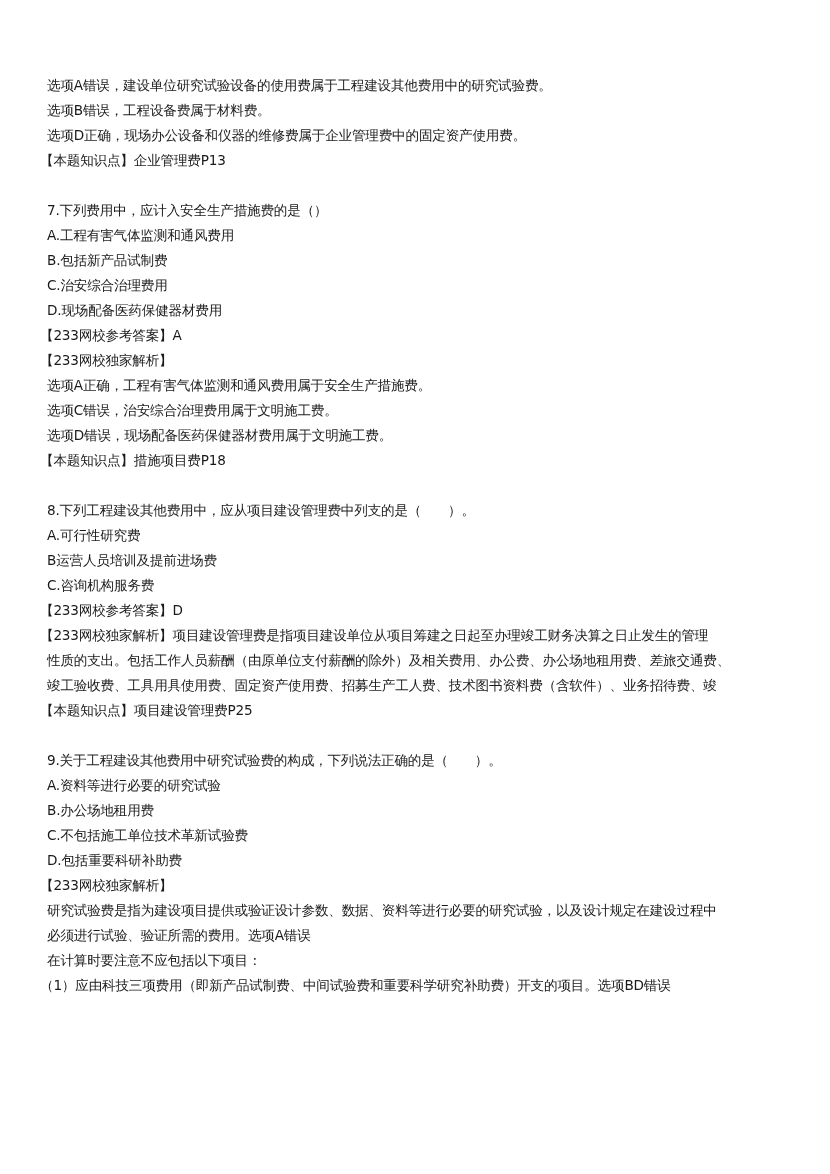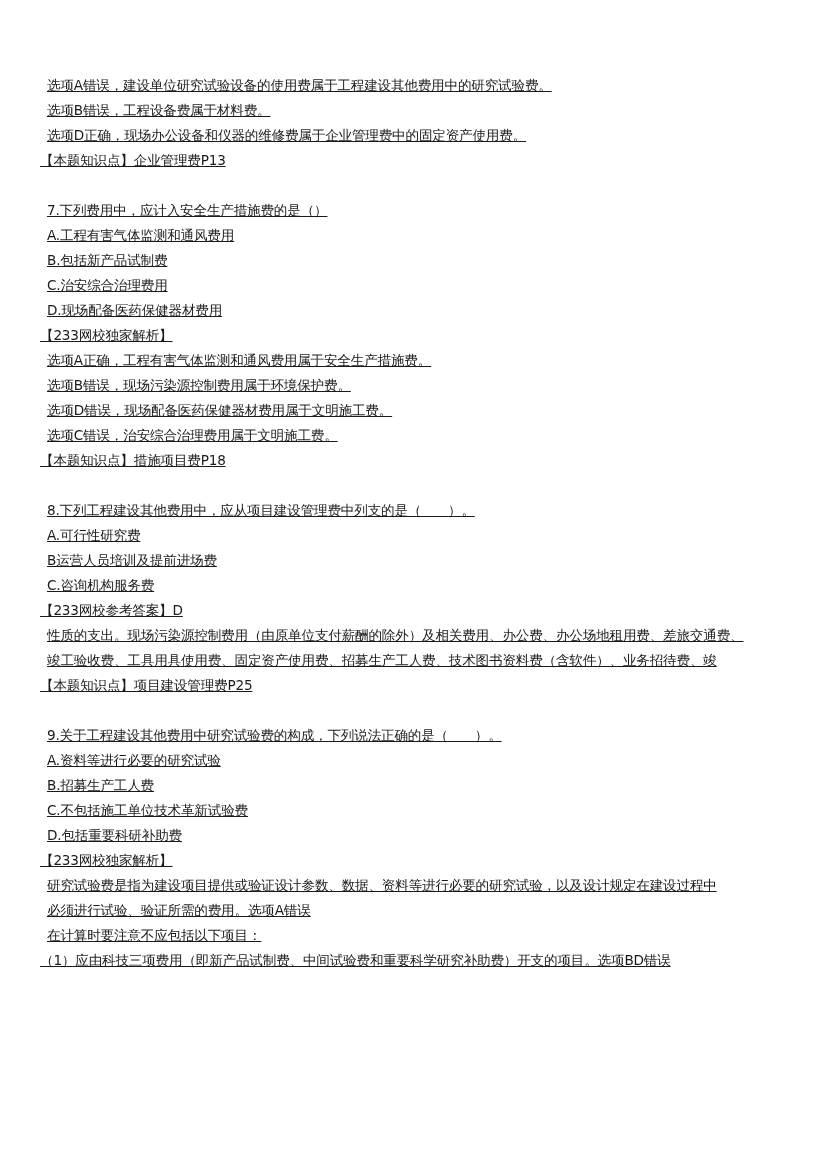--- a/index.html
+++ b/index.html
@@ -1,18 +1,18 @@
 <!DOCTYPE html>
 <html><head>
 <meta charset="utf-8">
 <style>
   html, body { margin: 0; padding: 0; background: #ffffff; }
   body { width: 830px; height: 1174px; position: relative; overflow: hidden;
          font-family: "DejaVu Sans", "Liberation Sans", sans-serif; color: #1a1a1a; }
-  .page { position: absolute; left: 47px; top: 73px; width: 740px; text-decoration: underline; }
+  .page { position: absolute; left: 47px; top: 73px; width: 740px; }
   .line { height: 25px; line-height: 25px; font-size: 13.6px; white-space: nowrap; letter-spacing: -0.2px; }
   .blank { height: 25px; }
   .bracket { margin-left: -7px; }
 </style>
 </head>
 <body>
 
 <div class="page">
 
   <div>
@@ -23,47 +23,48 @@
   </div>
 
   <div class="blank"></div>
 
   <div>
     <div class="line">7.下列费用中，应计入安全生产措施费的是（）</div>
     <div class="line">A.工程有害气体监测和通风费用</div>
     <div class="line">B.包括新产品试制费</div>
     <div class="line">C.治安综合治理费用</div>
     <div class="line">D.现场配备医药保健器材费用</div>
+    <div class="line bracket">【233网校参考答案】A</div>
     <div class="line bracket">【233网校独家解析】</div>
     <div class="line">选项A正确，工程有害气体监测和通风费用属于安全生产措施费。</div>
-    <div class="line">选项B错误，现场污染源控制费用属于环境保护费。</div>
+    <div class="line">选项C错误，治安综合治理费用属于文明施工费。</div>
     <div class="line">选项D错误，现场配备医药保健器材费用属于文明施工费。</div>
-    <div class="line">选项C错误，治安综合治理费用属于文明施工费。</div>
     <div class="line bracket">【本题知识点】措施项目费P18</div>
   </div>
 
   <div class="blank"></div>
 
   <div>
     <div class="line">8.下列工程建设其他费用中，应从项目建设管理费中列支的是（　　）。</div>
     <div class="line">A.可行性研究费</div>
     <div class="line">B运营人员培训及提前进场费</div>
     <div class="line">C.咨询机构服务费</div>
     <div class="line bracket">【233网校参考答案】D</div>
-    <div class="line">性质的支出。现场污染源控制费用（由原单位支付薪酬的除外）及相关费用、办公费、办公场地租用费、差旅交通费、</div>
+    <div class="line bracket">【233网校独家解析】项目建设管理费是指项目建设单位从项目筹建之日起至办理竣工财务决算之日止发生的管理</div>
+    <div class="line">性质的支出。包括工作人员薪酬（由原单位支付薪酬的除外）及相关费用、办公费、办公场地租用费、差旅交通费、</div>
     <div class="line">竣工验收费、工具用具使用费、固定资产使用费、招募生产工人费、技术图书资料费（含软件）、业务招待费、竣</div>
     <div class="line bracket">【本题知识点】项目建设管理费P25</div>
   </div>
 
   <div class="blank"></div>
 
   <div>
     <div class="line">9.关于工程建设其他费用中研究试验费的构成，下列说法正确的是（　　）。</div>
     <div class="line">A.资料等进行必要的研究试验</div>
-    <div class="line">B.招募生产工人费</div>
+    <div class="line">B.办公场地租用费</div>
     <div class="line">C.不包括施工单位技术革新试验费</div>
     <div class="line">D.包括重要科研补助费</div>
     <div class="line bracket">【233网校独家解析】</div>
     <div class="line">研究试验费是指为建设项目提供或验证设计参数、数据、资料等进行必要的研究试验，以及设计规定在建设过程中</div>
     <div class="line">必须进行试验、验证所需的费用。选项A错误</div>
     <div class="line">在计算时要注意不应包括以下项目：</div>
     <div class="line bracket">（1）应由科技三项费用（即新产品试制费、中间试验费和重要科学研究补助费）开支的项目。选项BD错误</div>
   </div>
 
 </div>

